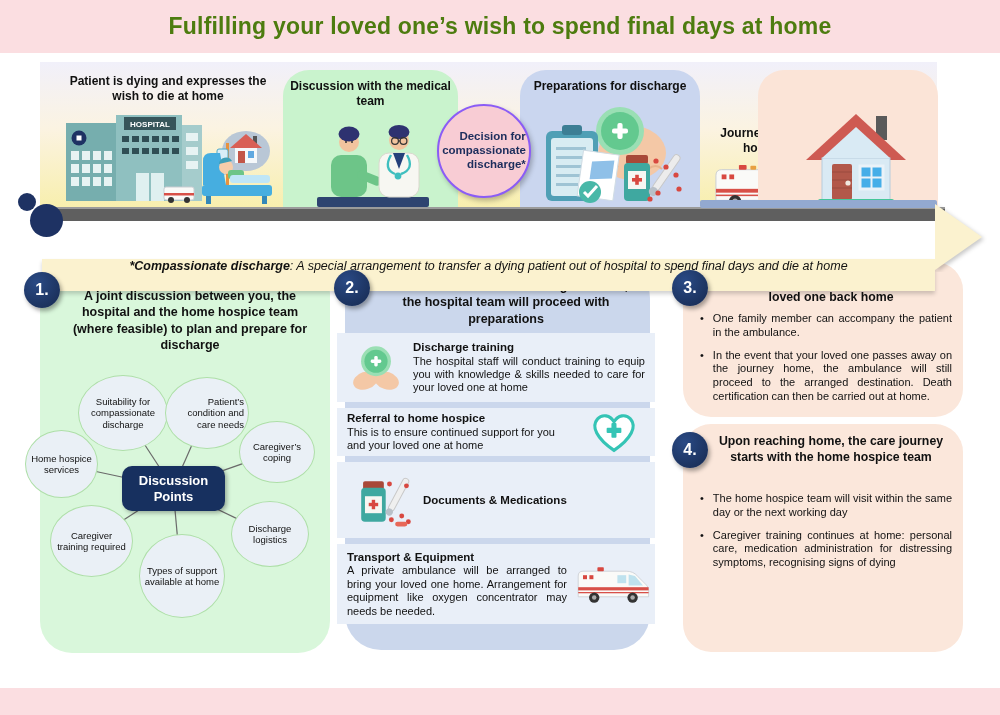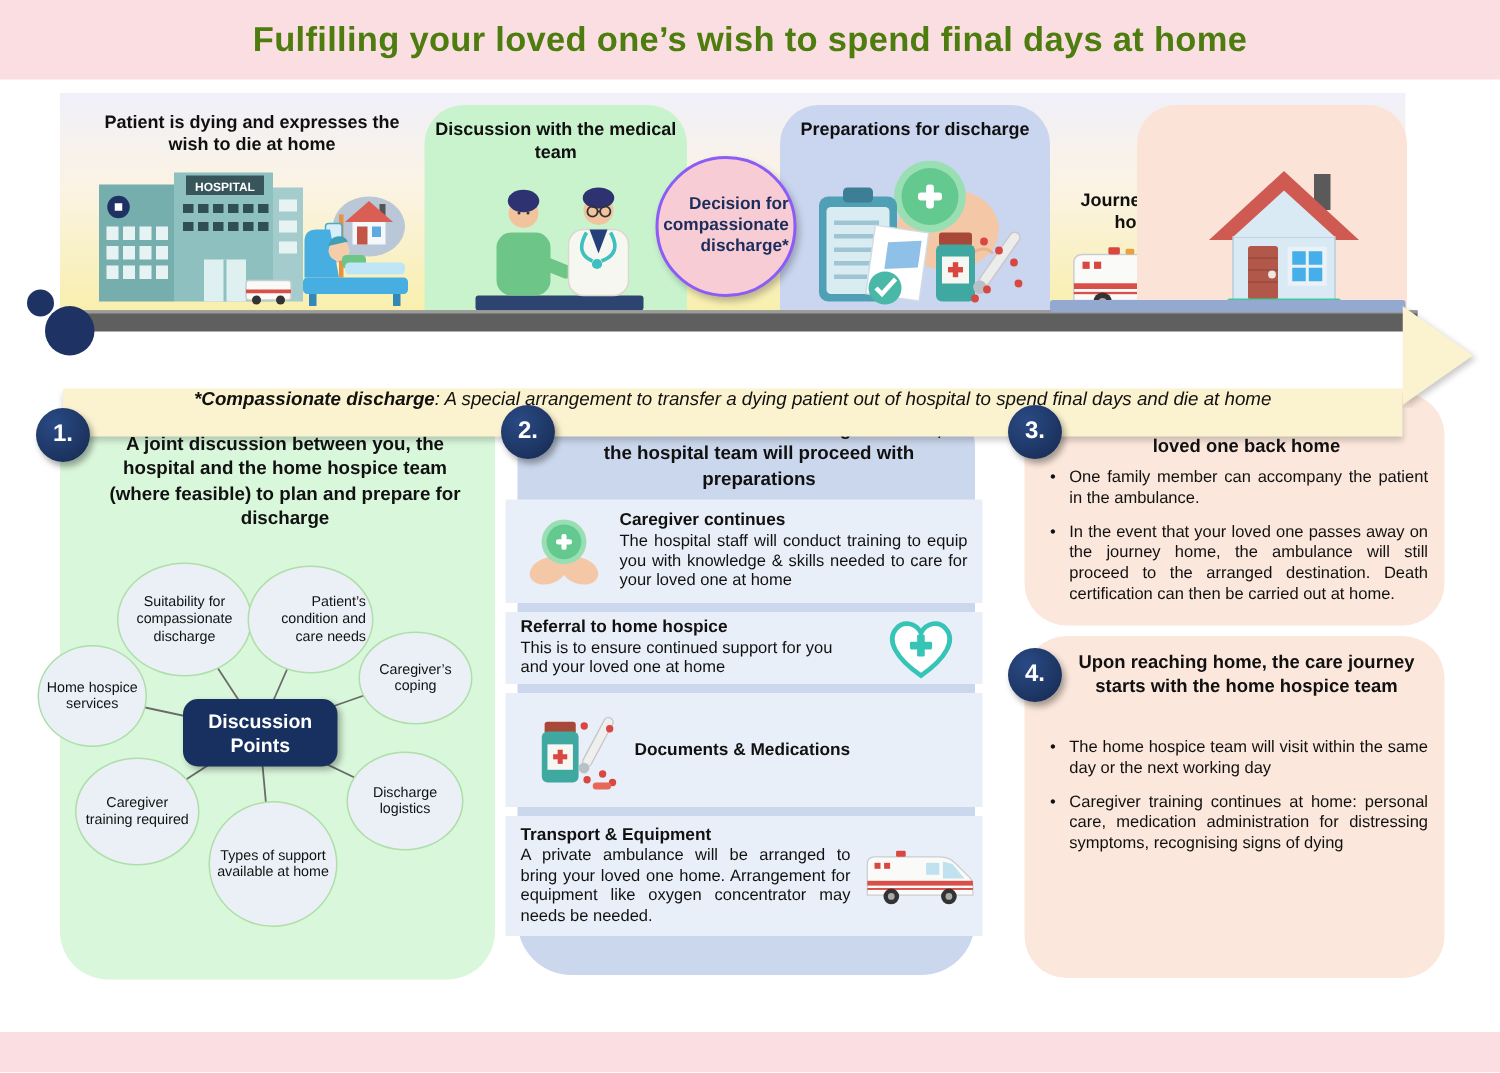--- a/index.html
+++ b/index.html
@@ -346,21 +346,21 @@
       <svg width="56" height="48" viewBox="0 0 58 48">
         <ellipse cx="18" cy="37" rx="13" ry="9" transform="rotate(-18 18 37)" fill="#F4C8A6"></ellipse>
         <ellipse cx="40" cy="37" rx="13" ry="9" transform="rotate(18 40 37)" fill="#F4C8A6"></ellipse>
         <circle cx="29" cy="17" r="15.5" fill="#9ADFB4"></circle>
         <circle cx="29" cy="17" r="12" fill="#63C98F"></circle>
         <rect x="23.5" y="15.2" width="11" height="3.6" rx="1.5" fill="#fff"></rect>
         <rect x="27.2" y="11.5" width="3.6" height="11" rx="1.5" fill="#fff"></rect>
       </svg>
     </div>
     <div class="itm-txtcol">
-      <div class="itm-title">Caregiver continues</div>
+      <div class="itm-title">Discharge training</div>
       <div class="itm-text">The hospital staff will conduct training to equip you with knowledge &amp; skills needed to care for your loved one at home</div>
     </div>
   </div>
 
   <div class="abs p2item i2">
     <div class="itm-txtcol" style="flex:0 0 228px;">
       <div class="itm-title">Referral to home hospice</div>
       <div class="itm-text" style="text-align:left;">This is to ensure continued support for you and your loved one at home</div>
     </div>
     <div class="ico-box" style="flex:1;">

